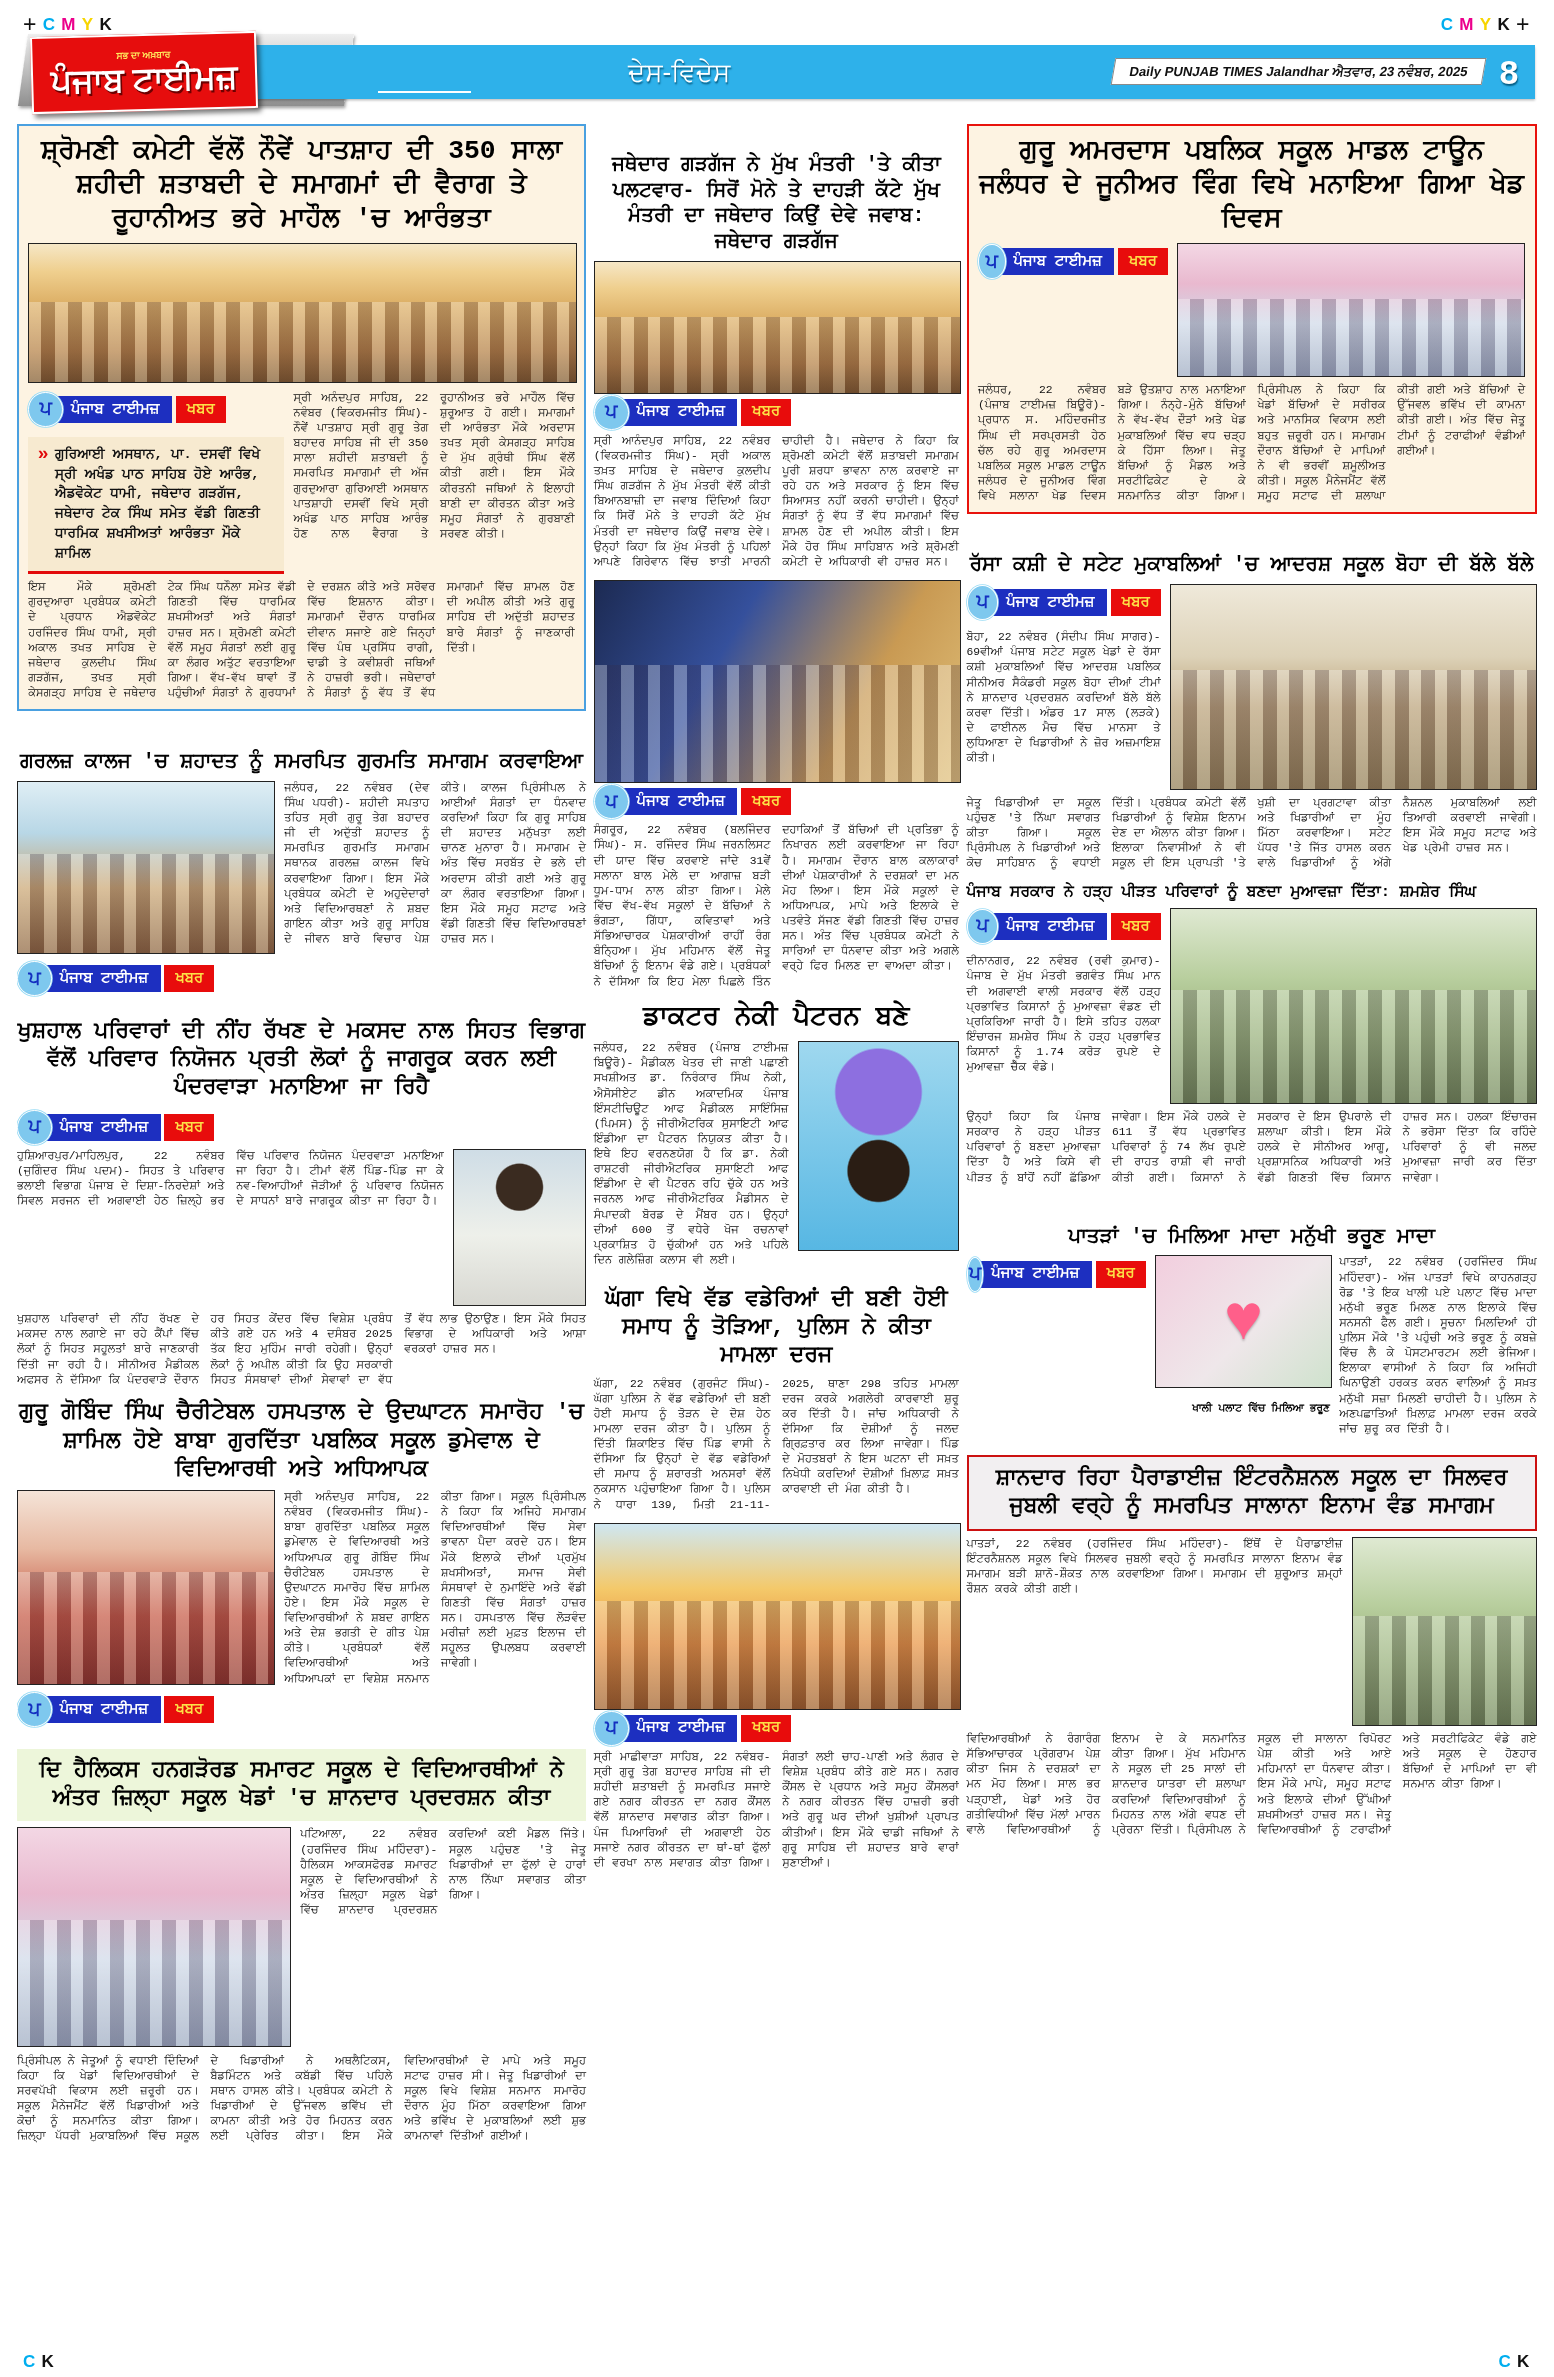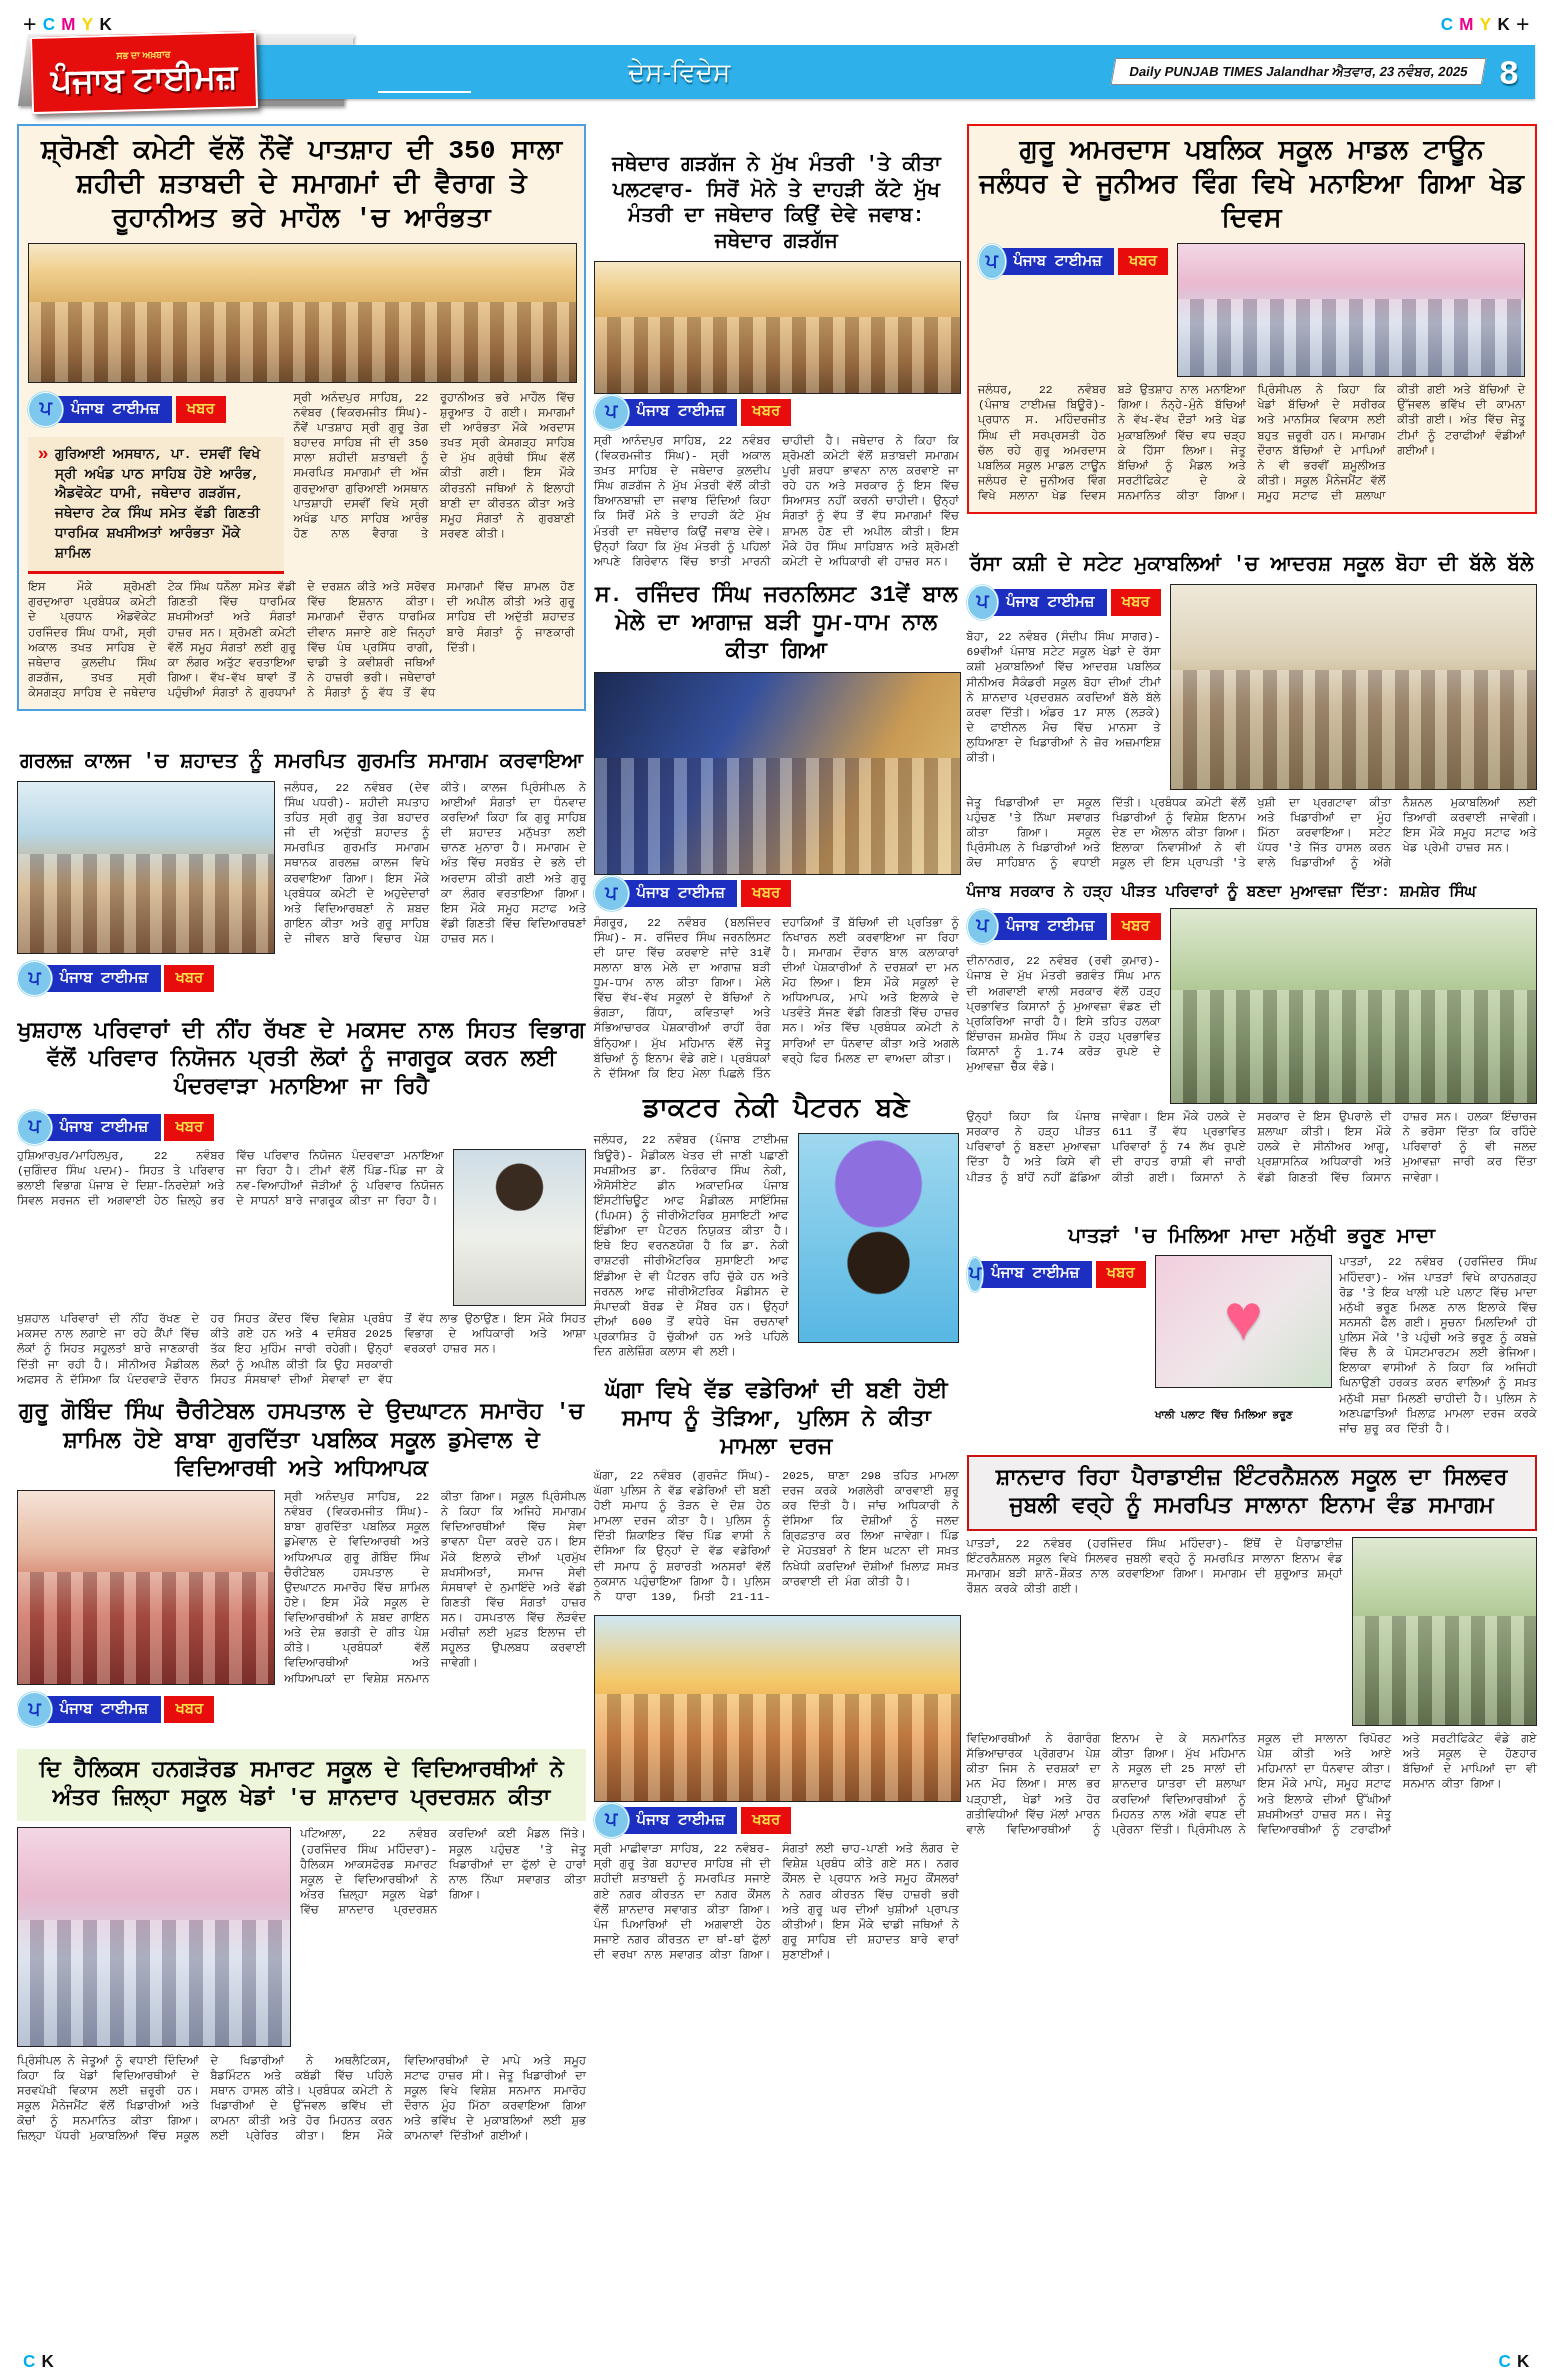--- a/index.html
+++ b/index.html
@@ -56,21 +56,21 @@
   .p-bhangra{background:linear-gradient(120deg,#1c2a52 0%,#35509c 35%,#c99a53 70%,#e0c07a 100%);}
   .p-school{background:linear-gradient(180deg,#f3d7e4 0%,#e9b9cf 30%,#cfd9e8 60%,#9aa8bf 100%);}
   .p-green{background:linear-gradient(180deg,#dfe9d2 0%,#b9cf9f 35%,#97b079 65%,#6c8352 100%);}
   .p-room{background:linear-gradient(180deg,#efe9da 0%,#ddd2b8 35%,#b9a076 60%,#8f7a4e 100%);}
   .p-red{background:linear-gradient(180deg,#f5e4d8 0%,#e7b9a2 30%,#c4543f 65%,#8e2f23 100%);}
   .p-flags{background:linear-gradient(180deg,#cfe7f2 0%,#f4c96a 35%,#e8913e 65%,#9c5a22 100%);}
   .p-portrait-purple{background:radial-gradient(circle at 50% 24%,#8d6fe0 0 24%,rgba(0,0,0,0) 25%),radial-gradient(circle at 50% 62%,#2a1d14 0 20%,rgba(0,0,0,0) 21%),linear-gradient(180deg,#9fd8ef 0%,#57b7e3 100%);}
   .p-portrait-man{background:radial-gradient(circle at 50% 24%,#3a2b20 0 17%,rgba(0,0,0,0) 18%),linear-gradient(180deg,#cfdde6 0%,#eef0ea 55%,#d8d8d2 100%);}
   .p-heart{background:linear-gradient(135deg,#f2cede 0%,#efe7ea 55%,#cfe2cd 100%);display:flex;align-items:center;justify-content:center;}
   .heart{font-size:65px;color:#ff5f8a;text-shadow:0 1.6px 2.3px rgba(0,0,0,.25);}
-  .caption{font-size:10.5px;font-weight:bold;text-align:left;margin-top:14px;line-height:1.3;}
+  .caption{font-size:10.5px;font-weight:bold;text-align:right;margin-top:7px;line-height:1.3;}
   .stack{display:flex;flex-direction:column;gap:6.2px;flex-shrink:0;}
 </style>
 </head>
 <body>
 
 <div class="page">
 
   <div class="regmarks" style="left:23px;top:11px;">
     <span class="cross">+</span>
     <span class="rm-c">C</span>
@@ -194,21 +194,20 @@
         <div class="ph p-crowd" style="width:100%;height:131px;"></div>
         <span class="badge">
           <span class="badge-circle">ਪ</span>
           <span class="badge-paper">ਪੰਜਾਬ ਟਾਈਮਜ਼</span>
           <span class="badge-tag">ਖਬਰ</span>
         </span>
         <div class="body c2">ਸ੍ਰੀ ਆਨੰਦਪੁਰ ਸਾਹਿਬ, 22 ਨਵੰਬਰ (ਵਿਕਰਮਜੀਤ ਸਿੰਘ)- ਸ੍ਰੀ ਅਕਾਲ ਤਖ਼ਤ ਸਾਹਿਬ ਦੇ ਜਥੇਦਾਰ ਕੁਲਦੀਪ ਸਿੰਘ ਗੜਗੱਜ ਨੇ ਮੁੱਖ ਮੰਤਰੀ ਵੱਲੋਂ ਕੀਤੀ ਬਿਆਨਬਾਜ਼ੀ ਦਾ ਜਵਾਬ ਦਿੰਦਿਆਂ ਕਿਹਾ ਕਿ ਸਿਰੋਂ ਮੋਨੇ ਤੇ ਦਾਹੜੀ ਕੱਟੇ ਮੁੱਖ ਮੰਤਰੀ ਦਾ ਜਥੇਦਾਰ ਕਿਉਂ ਜਵਾਬ ਦੇਵੇ। ਉਨ੍ਹਾਂ ਕਿਹਾ ਕਿ ਮੁੱਖ ਮੰਤਰੀ ਨੂੰ ਪਹਿਲਾਂ ਆਪਣੇ ਗਿਰੇਵਾਨ ਵਿੱਚ ਝਾਤੀ ਮਾਰਨੀ ਚਾਹੀਦੀ ਹੈ। ਜਥੇਦਾਰ ਨੇ ਕਿਹਾ ਕਿ ਸ਼੍ਰੋਮਣੀ ਕਮੇਟੀ ਵੱਲੋਂ ਸ਼ਤਾਬਦੀ ਸਮਾਗਮ ਪੂਰੀ ਸ਼ਰਧਾ ਭਾਵਨਾ ਨਾਲ ਕਰਵਾਏ ਜਾ ਰਹੇ ਹਨ ਅਤੇ ਸਰਕਾਰ ਨੂੰ ਇਸ ਵਿੱਚ ਸਿਆਸਤ ਨਹੀਂ ਕਰਨੀ ਚਾਹੀਦੀ। ਉਨ੍ਹਾਂ ਸੰਗਤਾਂ ਨੂੰ ਵੱਧ ਤੋਂ ਵੱਧ ਸਮਾਗਮਾਂ ਵਿੱਚ ਸ਼ਾਮਲ ਹੋਣ ਦੀ ਅਪੀਲ ਕੀਤੀ। ਇਸ ਮੌਕੇ ਹੋਰ ਸਿੰਘ ਸਾਹਿਬਾਨ ਅਤੇ ਸ਼੍ਰੋਮਣੀ ਕਮੇਟੀ ਦੇ ਅਧਿਕਾਰੀ ਵੀ ਹਾਜ਼ਰ ਸਨ।</div>
       </article>
 
       <article>
-        <h2 class="hl hl-m">ਸ. ਰਜਿੰਦਰ ਸਿੰਘ ਜਰਨਲਿਸਟ 31ਵੇਂ ਬਾਲ ਮੇਲੇ ਦਾ ਆਗਾਜ਼ ਬੜੀ ਧੂਮ-ਧਾਮ ਨਾਲ ਕੀਤਾ ਗਿਆ</h2>
         <div class="ph p-bhangra" style="width:100%;height:201px;"></div>
         <span class="badge">
           <span class="badge-circle">ਪ</span>
           <span class="badge-paper">ਪੰਜਾਬ ਟਾਈਮਜ਼</span>
           <span class="badge-tag">ਖਬਰ</span>
         </span>
         <div class="body c2">ਸੰਗਰੂਰ, 22 ਨਵੰਬਰ (ਬਲਜਿੰਦਰ ਸਿੰਘ)- ਸ. ਰਜਿੰਦਰ ਸਿੰਘ ਜਰਨਲਿਸਟ ਦੀ ਯਾਦ ਵਿੱਚ ਕਰਵਾਏ ਜਾਂਦੇ 31ਵੇਂ ਸਲਾਨਾ ਬਾਲ ਮੇਲੇ ਦਾ ਆਗਾਜ਼ ਬੜੀ ਧੂਮ-ਧਾਮ ਨਾਲ ਕੀਤਾ ਗਿਆ। ਮੇਲੇ ਵਿੱਚ ਵੱਖ-ਵੱਖ ਸਕੂਲਾਂ ਦੇ ਬੱਚਿਆਂ ਨੇ ਭੰਗੜਾ, ਗਿੱਧਾ, ਕਵਿਤਾਵਾਂ ਅਤੇ ਸੱਭਿਆਚਾਰਕ ਪੇਸ਼ਕਾਰੀਆਂ ਰਾਹੀਂ ਰੰਗ ਬੰਨ੍ਹਿਆ। ਮੁੱਖ ਮਹਿਮਾਨ ਵੱਲੋਂ ਜੇਤੂ ਬੱਚਿਆਂ ਨੂੰ ਇਨਾਮ ਵੰਡੇ ਗਏ। ਪ੍ਰਬੰਧਕਾਂ ਨੇ ਦੱਸਿਆ ਕਿ ਇਹ ਮੇਲਾ ਪਿਛਲੇ ਤਿੰਨ ਦਹਾਕਿਆਂ ਤੋਂ ਬੱਚਿਆਂ ਦੀ ਪ੍ਰਤਿਭਾ ਨੂੰ ਨਿਖਾਰਨ ਲਈ ਕਰਵਾਇਆ ਜਾ ਰਿਹਾ ਹੈ। ਸਮਾਗਮ ਦੌਰਾਨ ਬਾਲ ਕਲਾਕਾਰਾਂ ਦੀਆਂ ਪੇਸ਼ਕਾਰੀਆਂ ਨੇ ਦਰਸ਼ਕਾਂ ਦਾ ਮਨ ਮੋਹ ਲਿਆ। ਇਸ ਮੌਕੇ ਸਕੂਲਾਂ ਦੇ ਅਧਿਆਪਕ, ਮਾਪੇ ਅਤੇ ਇਲਾਕੇ ਦੇ ਪਤਵੰਤੇ ਸੱਜਣ ਵੱਡੀ ਗਿਣਤੀ ਵਿੱਚ ਹਾਜ਼ਰ ਸਨ। ਅੰਤ ਵਿੱਚ ਪ੍ਰਬੰਧਕ ਕਮੇਟੀ ਨੇ ਸਾਰਿਆਂ ਦਾ ਧੰਨਵਾਦ ਕੀਤਾ ਅਤੇ ਅਗਲੇ ਵਰ੍ਹੇ ਫਿਰ ਮਿਲਣ ਦਾ ਵਾਅਦਾ ਕੀਤਾ।</div>
       </article>
 
       <article>

